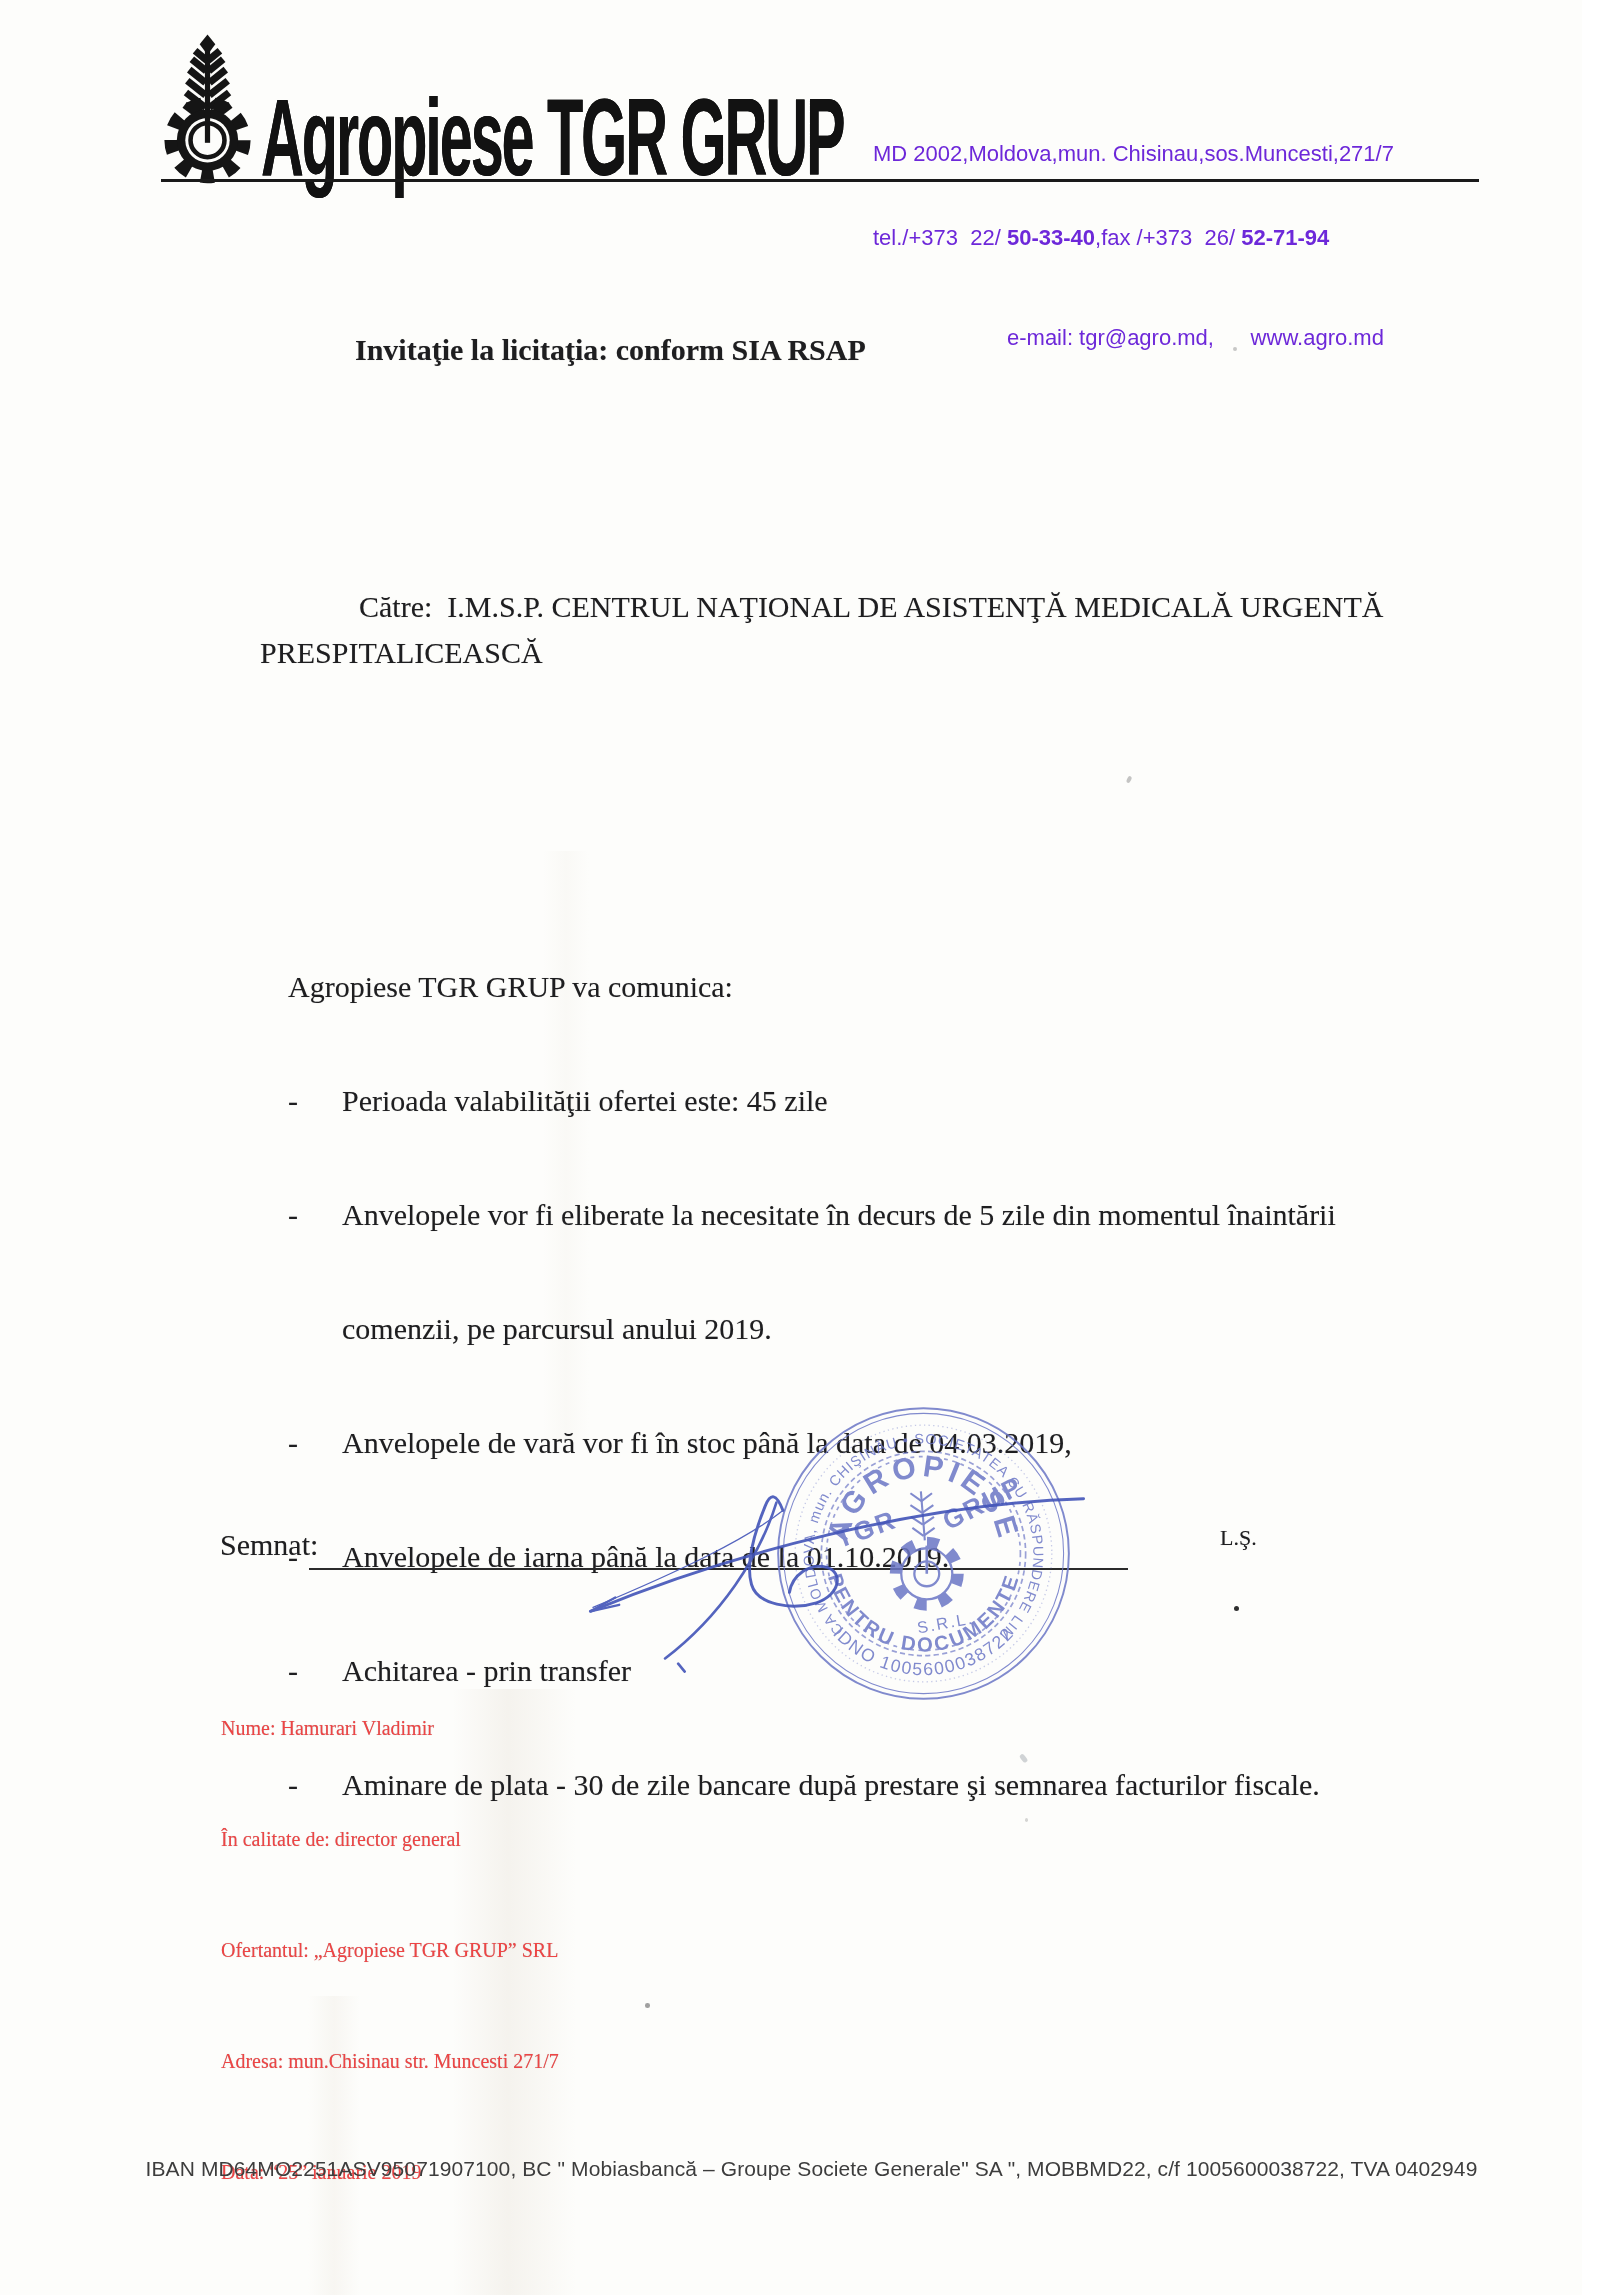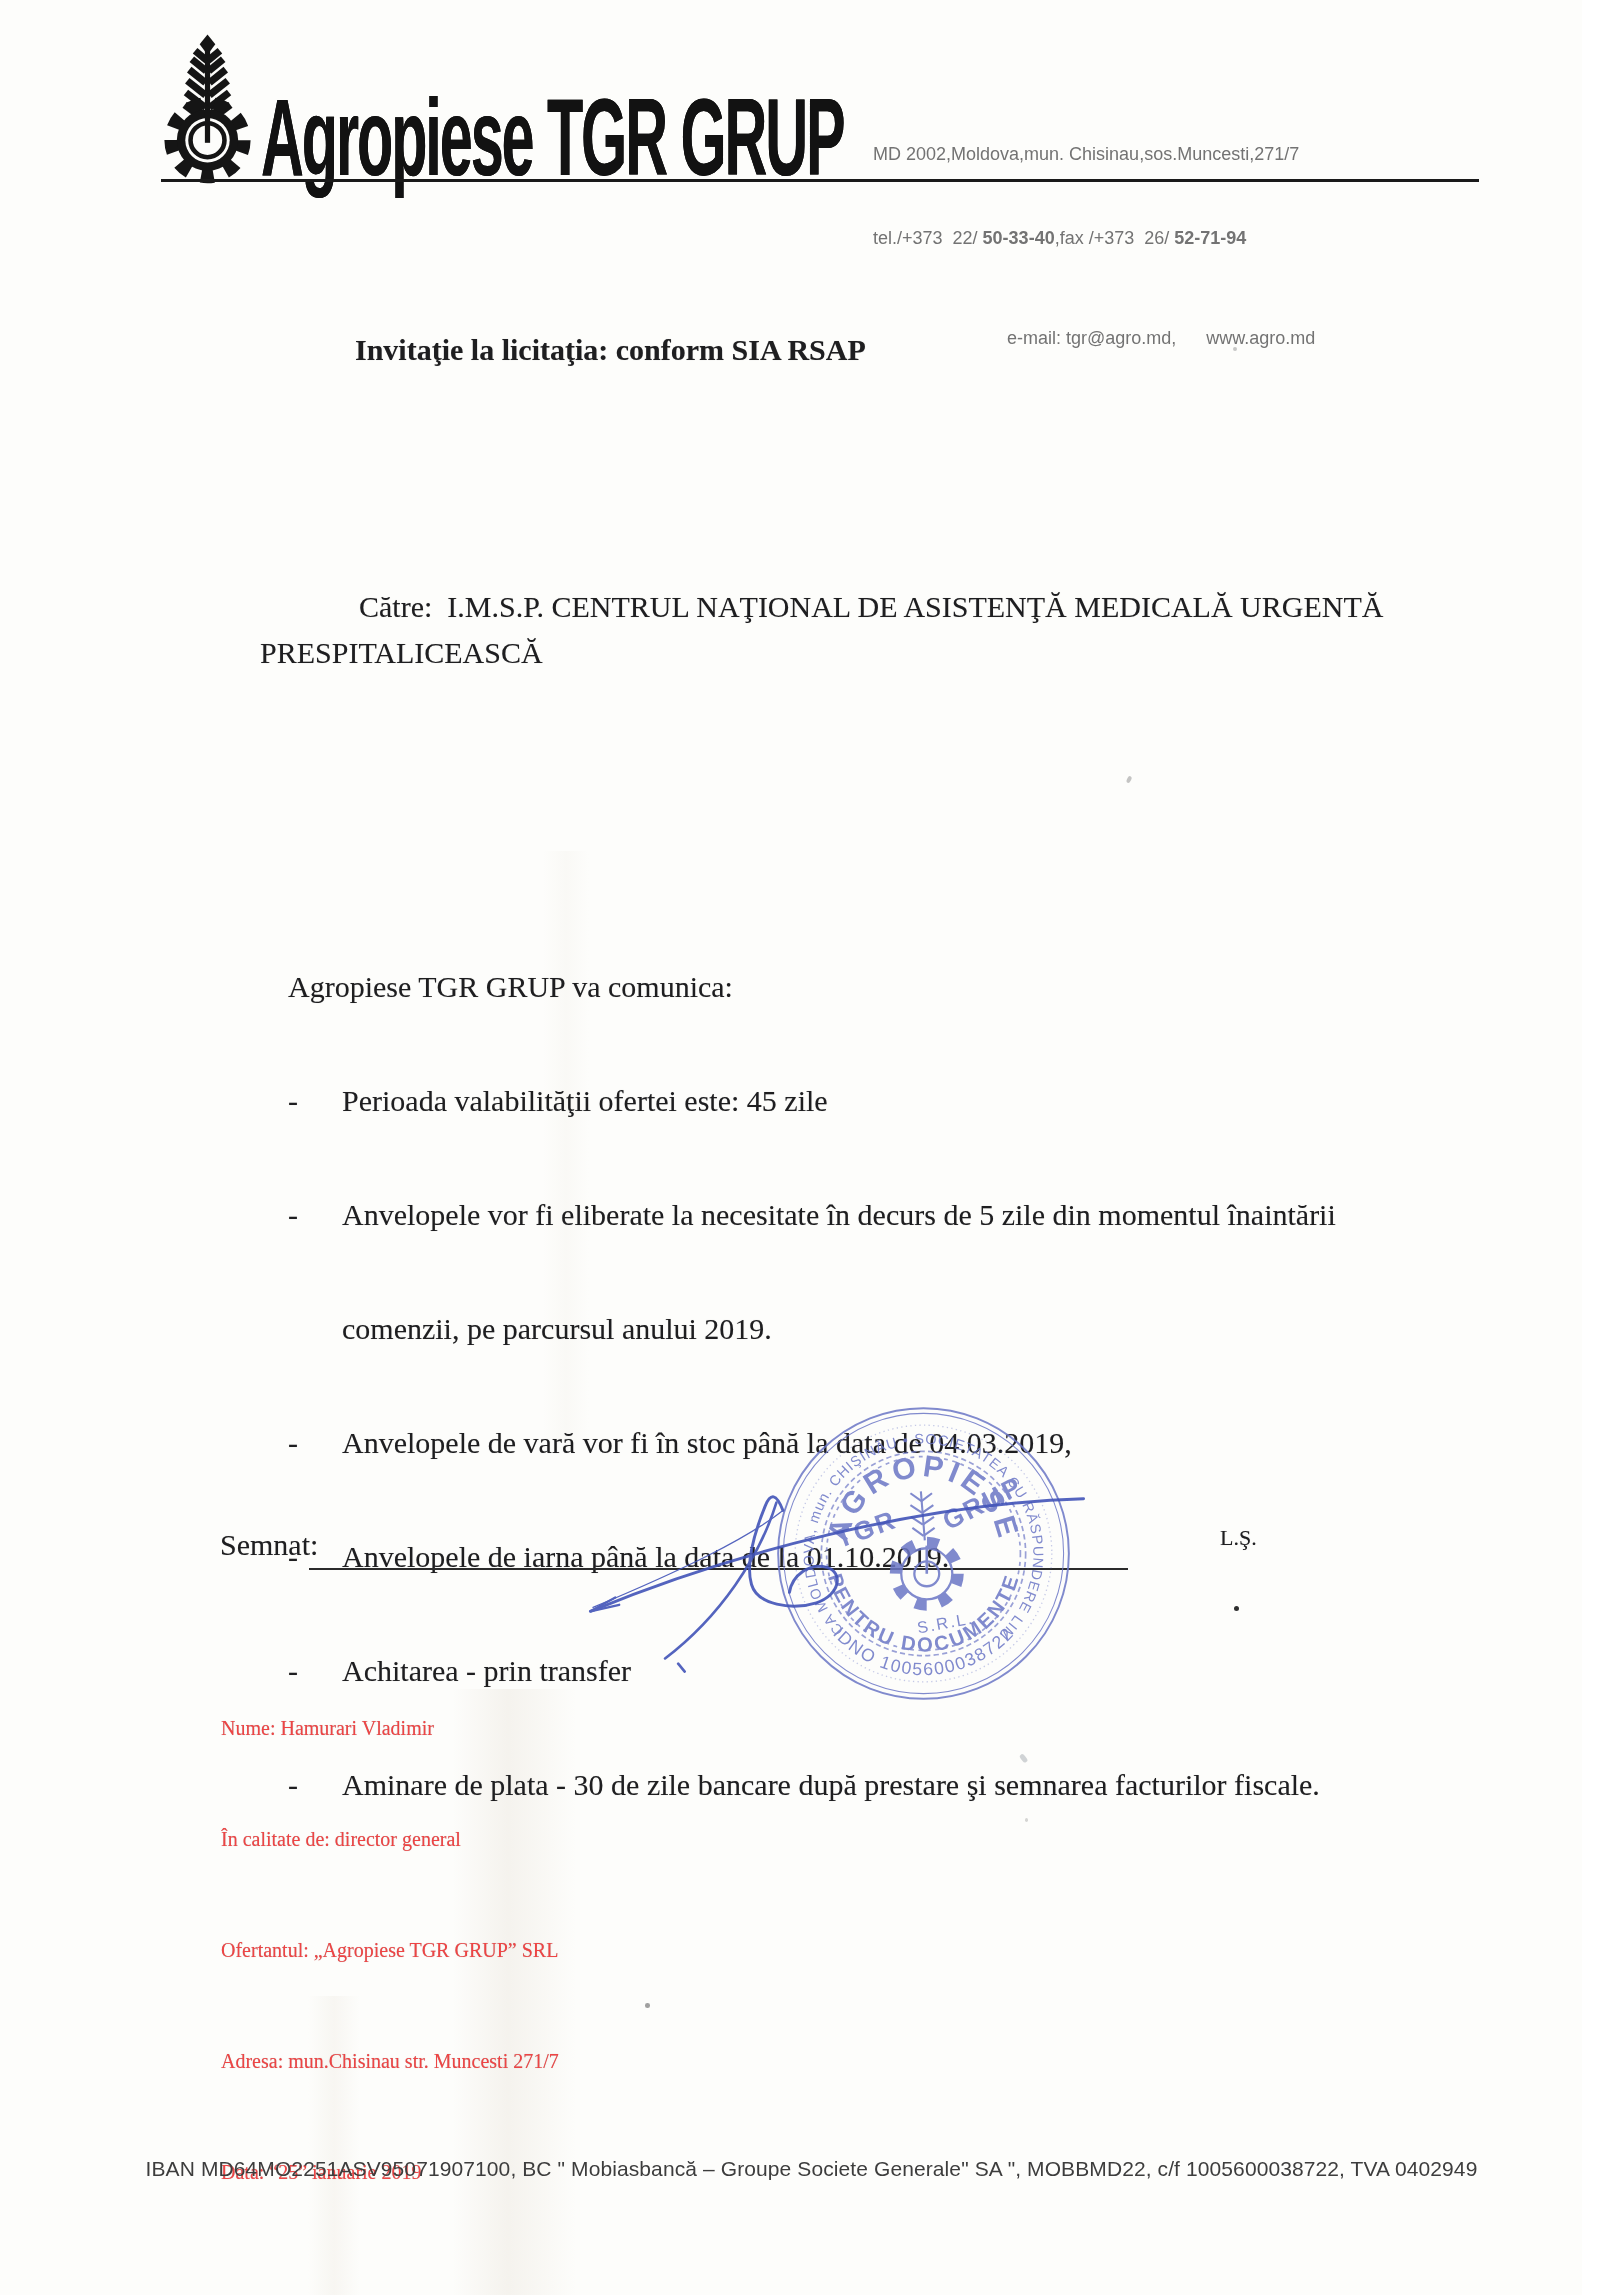--- a/index.html
+++ b/index.html
@@ -19,22 +19,22 @@
   .logo-text{
     position:absolute; left:261px; top:73px;
     font-family:"Liberation Sans", sans-serif;
     font-weight:bold; font-size:110px; letter-spacing:-3.9px;
     color:#121212; white-space:pre;
     transform:scaleX(0.54); transform-origin:0 100%;
     text-shadow:0 0 0.7px #000;
   }
   .hdr-contact{
     position:absolute; left:873px; top:84px; width:615px;
-    font-family:"Liberation Sans", sans-serif; font-size:18px;
-    color:#737373; line-height:28px; white-space:pre;
+    font-family:"Liberation Sans", sans-serif; font-size:22px;
+    color:#6d28d9; line-height:28px; white-space:pre;
   }
   .hdr-contact .b{font-weight:bold;}
   .hdr-email{padding-left:134px;margin-top:16px;}
   .hdr-rule{position:absolute; left:161px; top:179px; width:1318px; height:3.3px; background:#1a1a1a;}
   
   .title{left:355px; top:333px; font-size:30px; font-weight:bold;}
   .rec1{left:359px; top:590px; font-size:30px;text-align:center;}
   .rec2{left:260px; top:636px; font-size:30px;}
   
   .body-block{

